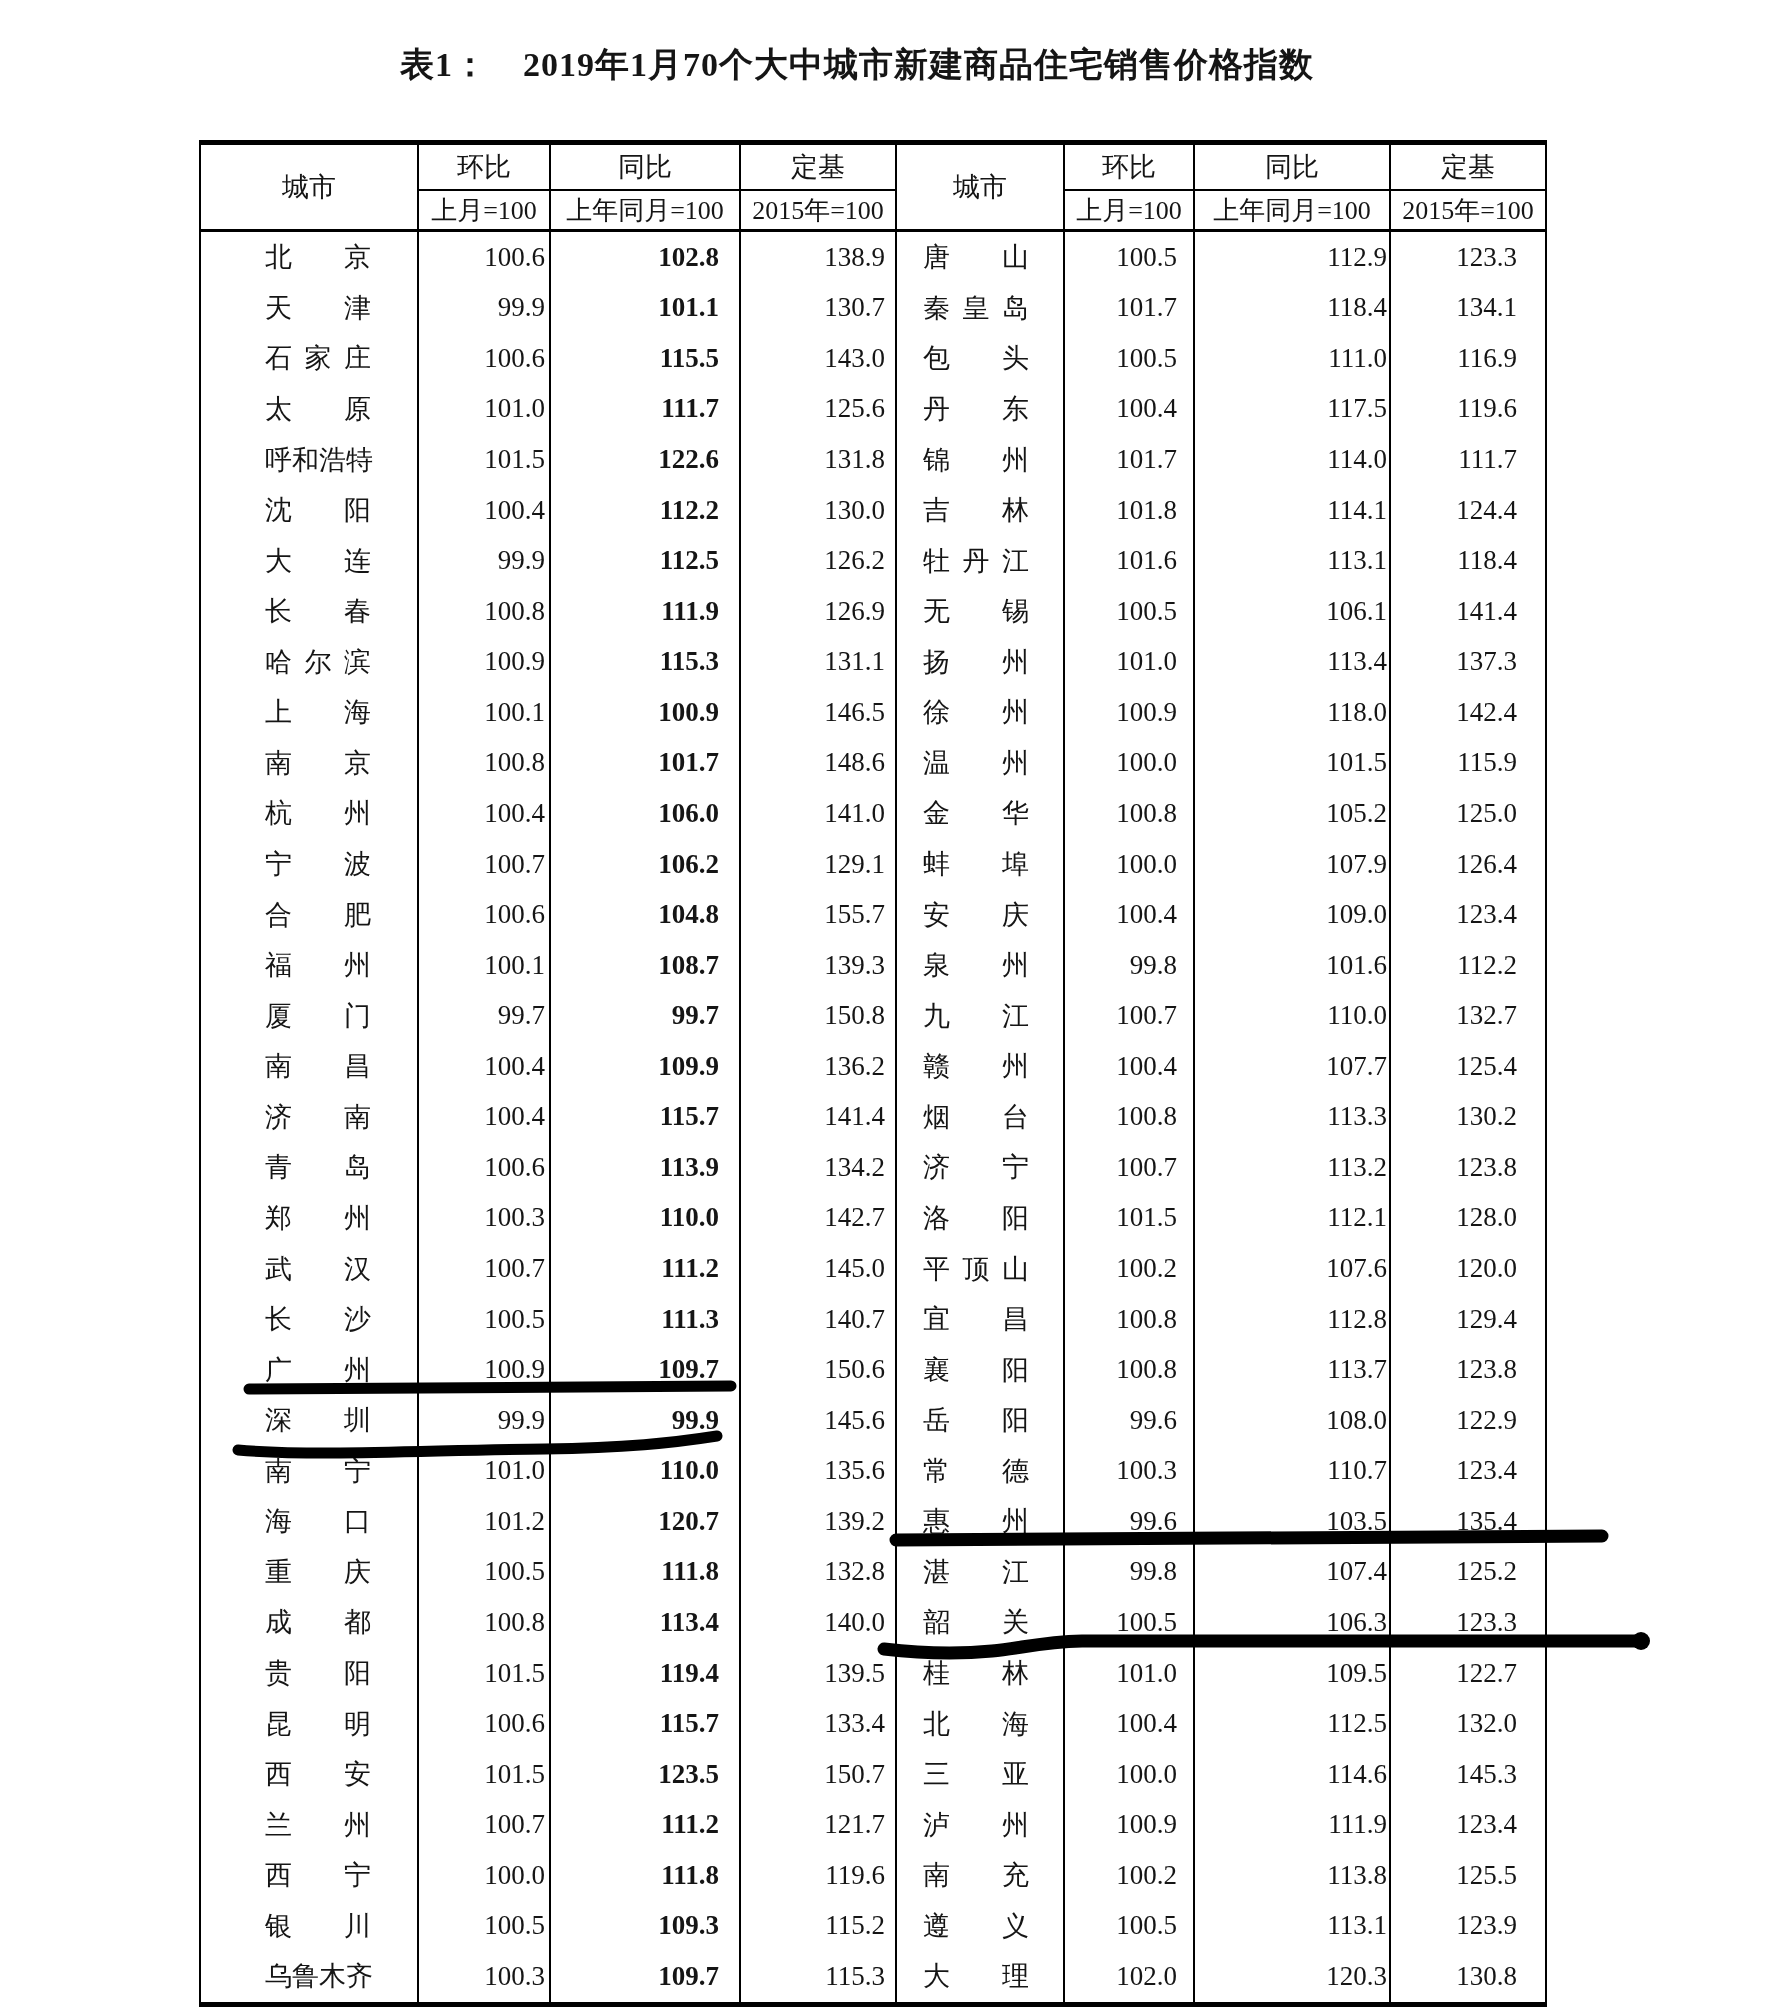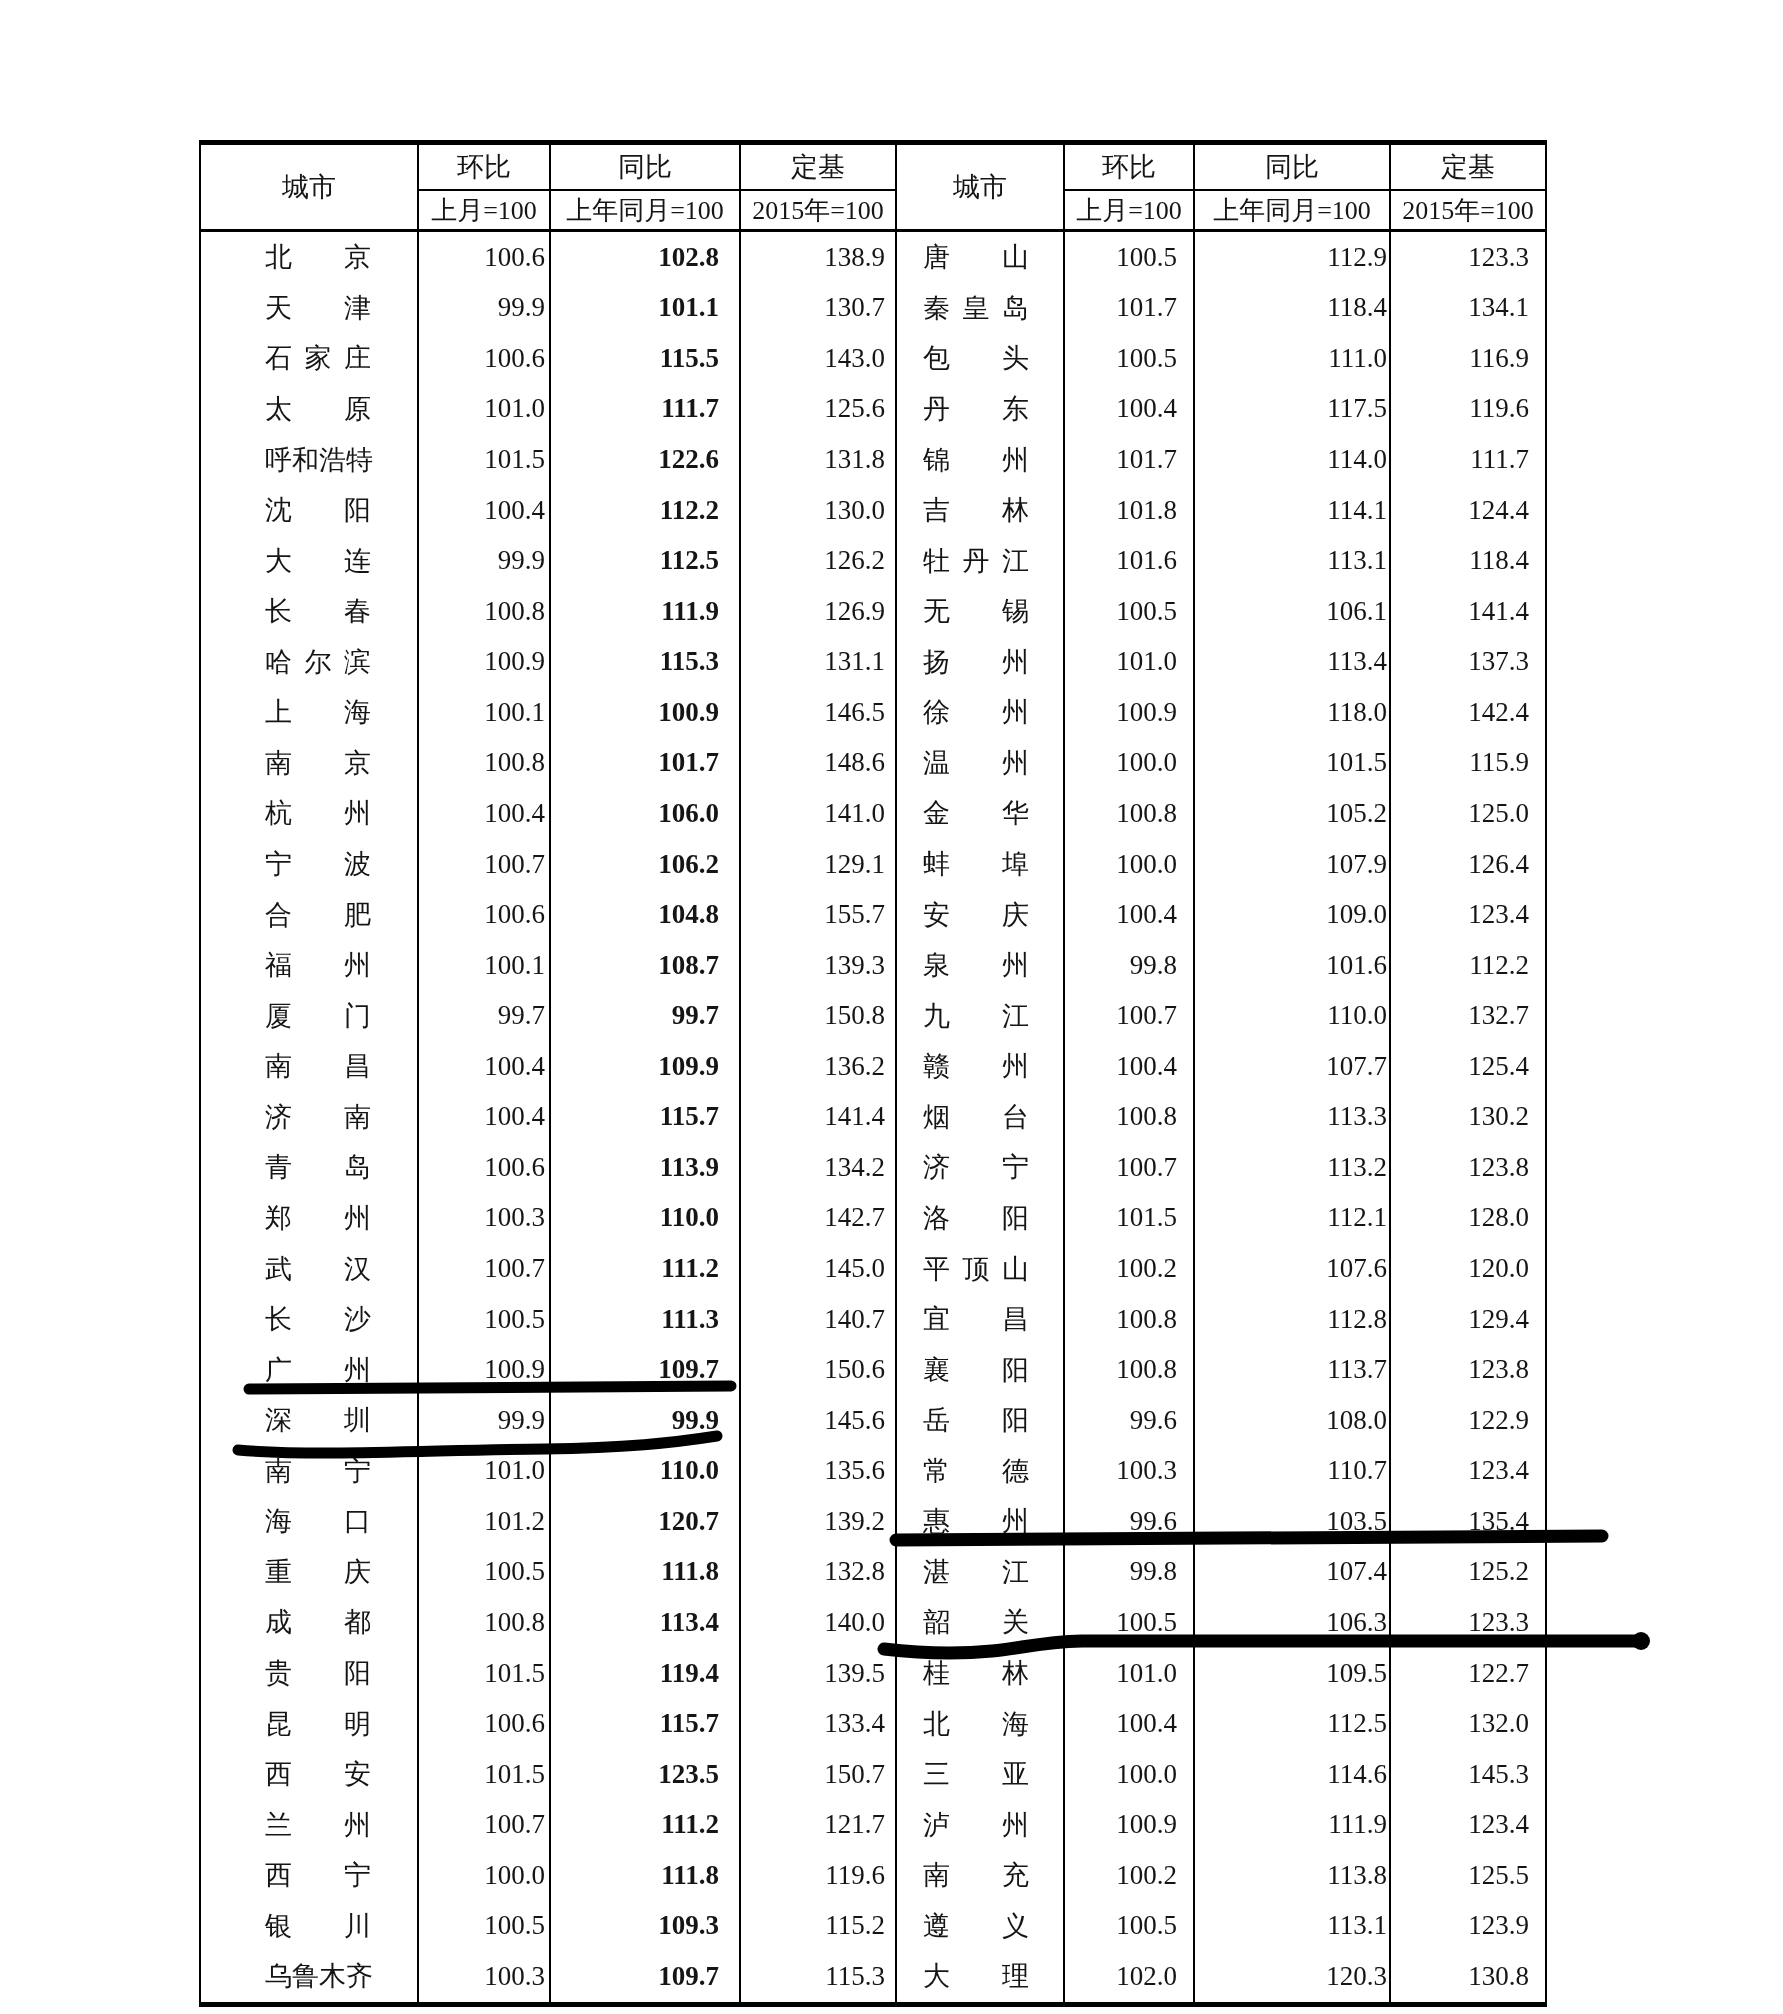--- a/index.html
+++ b/index.html
@@ -48,38 +48,39 @@
     white-space:nowrap;
   }
   td.num{text-align:right;}
   tbody td:nth-child(1){padding-left:64px;}
   tbody td:nth-child(5){padding-left:26px;}
   tbody td:nth-child(2){padding-right:4px;}
   tbody td:nth-child(3){padding-right:20px;font-weight:bold;}
   tbody td:nth-child(4){padding-right:10px;}
   tbody td:nth-child(6){padding-right:16px;}
   tbody td:nth-child(7){padding-right:2px;}
-  tbody td:nth-child(8){padding-right:16px;font-family:Liberation Serif, serif;}
+  tbody td:nth-child(8){padding-right:28px;font-family:Liberation Serif, serif;}
   .city-name{
     display:inline-flex;
     justify-content:space-between;
     width:106px;
   }
   svg.marks{
     position:absolute;
     top:0;left:0;
     pointer-events:none;
   }
   svg.marks path{fill:none;stroke:#000;}
 </style>
 </head>
 <body>
 
 <div class="page">
 
+  <div class="title">表1：　2019年1月70个大中城市新建商品住宅销售价格指数</div>
 
   <table class="stats">
     <colgroup>
       <col style="width:218px">
         <col style="width:132px">
         <col style="width:190px">
         <col style="width:156px">
       <col style="width:168px">
         <col style="width:130px">
         <col style="width:196px">

